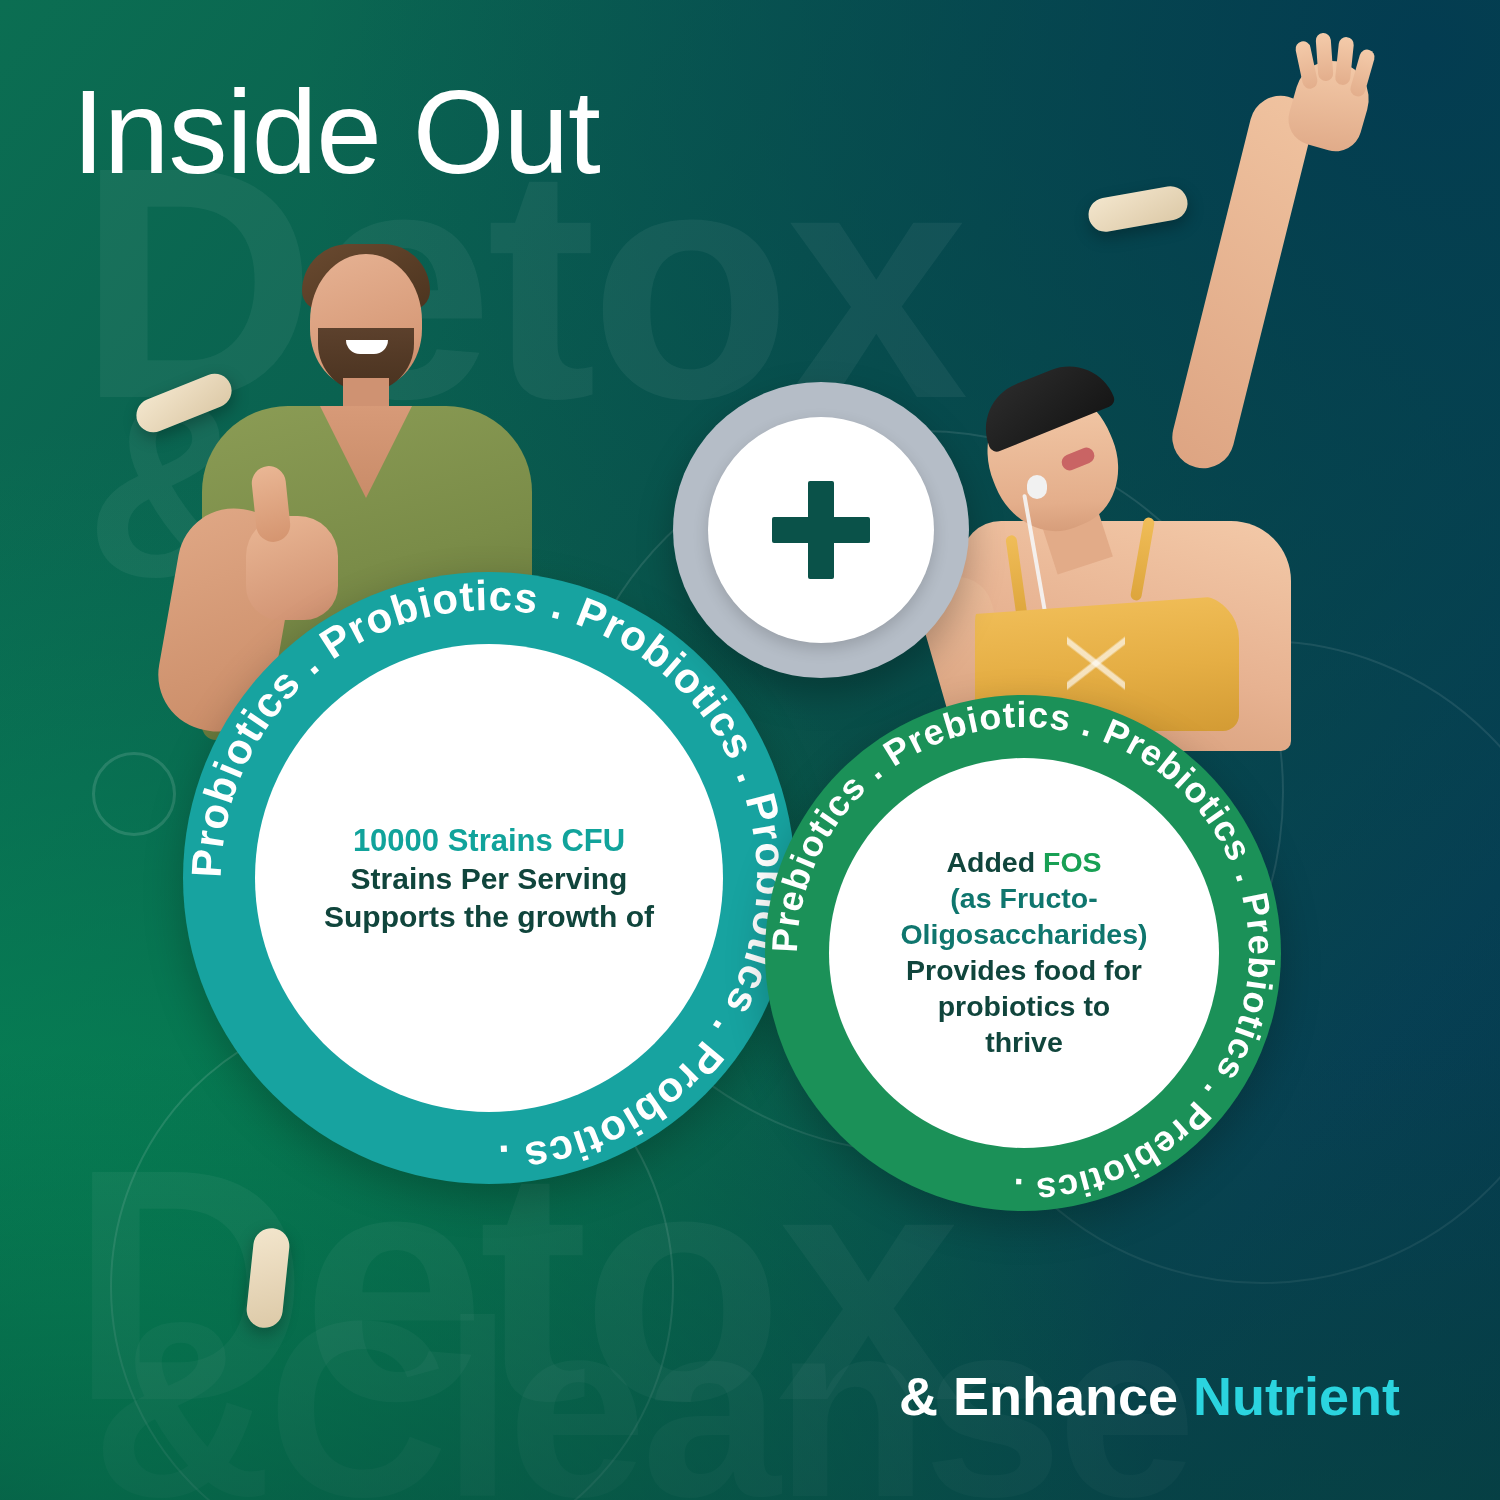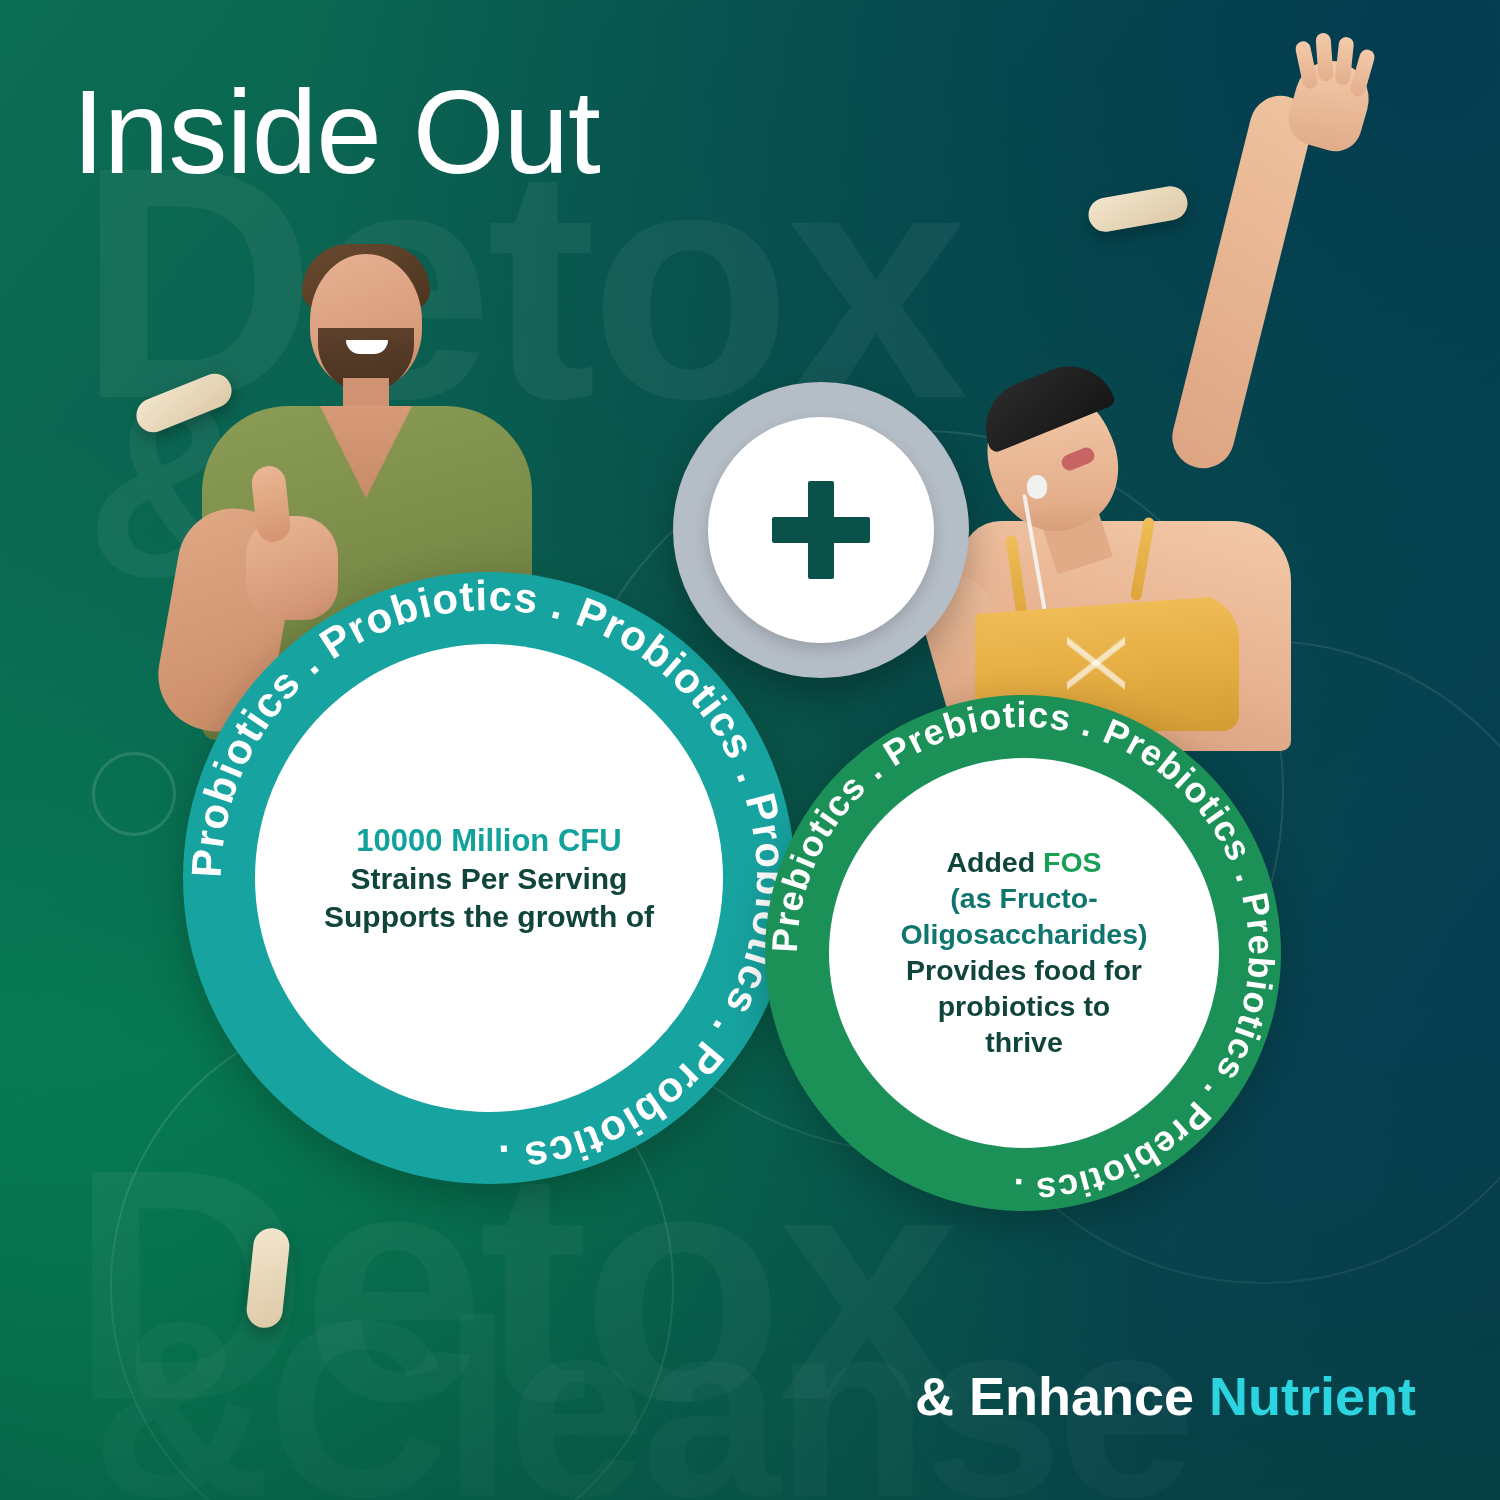--- a/index.html
+++ b/index.html
@@ -233,21 +233,21 @@
   .headline{
     position:absolute;left:72px;top:70px;
     line-height:0.95;user-select:none;
   }
   .hl-line1{font-size:94px;font-weight:700;color:#ffffff;letter-spacing:-0.5px;}
   .hl-line1 .green{color:#2fbf7e;}
   .hl-line2{font-size:118px;font-weight:400;color:#ffffff;letter-spacing:-1px;margin-top:6px;}
 
   
   .footer-copy{
-    position:absolute;right:84px;bottom:72px;text-align:right;
+    position:absolute;right:100px;bottom:72px;text-align:right;
     font-size:54px;font-weight:700;color:#ffffff;line-height:1.14;user-select:none;
   }
   .footer-copy .cyan{color:#2bd4df;}
 </style>
 </head>
 <body>
 
 <div class="canvas">
 
   <div class="bg-layer">
@@ -308,21 +308,21 @@
 
   <div class="badge badge-probiotics">
     <svg class="ring-text" viewBox="0 0 612 612">
       <defs>
         <path id="proPath" d="M 306,306 m -268,0 a 268,268 0 1,1 536,0 a 268,268 0 1,1 -536,0"></path>
       </defs>
       <text class="rt-pro"><textPath href="#proPath" startOffset="0%">Probiotics . Probiotics . Probiotics . Probiotics . Probiotics .</textPath></text>
     </svg>
     <div class="badge-inner inner-probiotics">
       <div class="badge-copy copy-pro">
-        <span class="hl">10000 Million CFU</span>
+        <span class="hl">10000 Strains CFU</span>
         <span>Strains Per Serving</span><br>
         <span>Supports the growth of</span><br>
       </div>
     </div>
   </div>
 
   <div class="badge badge-prebiotics">
     <svg class="ring-text" viewBox="0 0 516 516">
       <defs>
         <path id="prePath" d="M 258,258 m -226,0 a 226,226 0 1,1 452,0 a 226,226 0 1,1 -452,0"></path>

